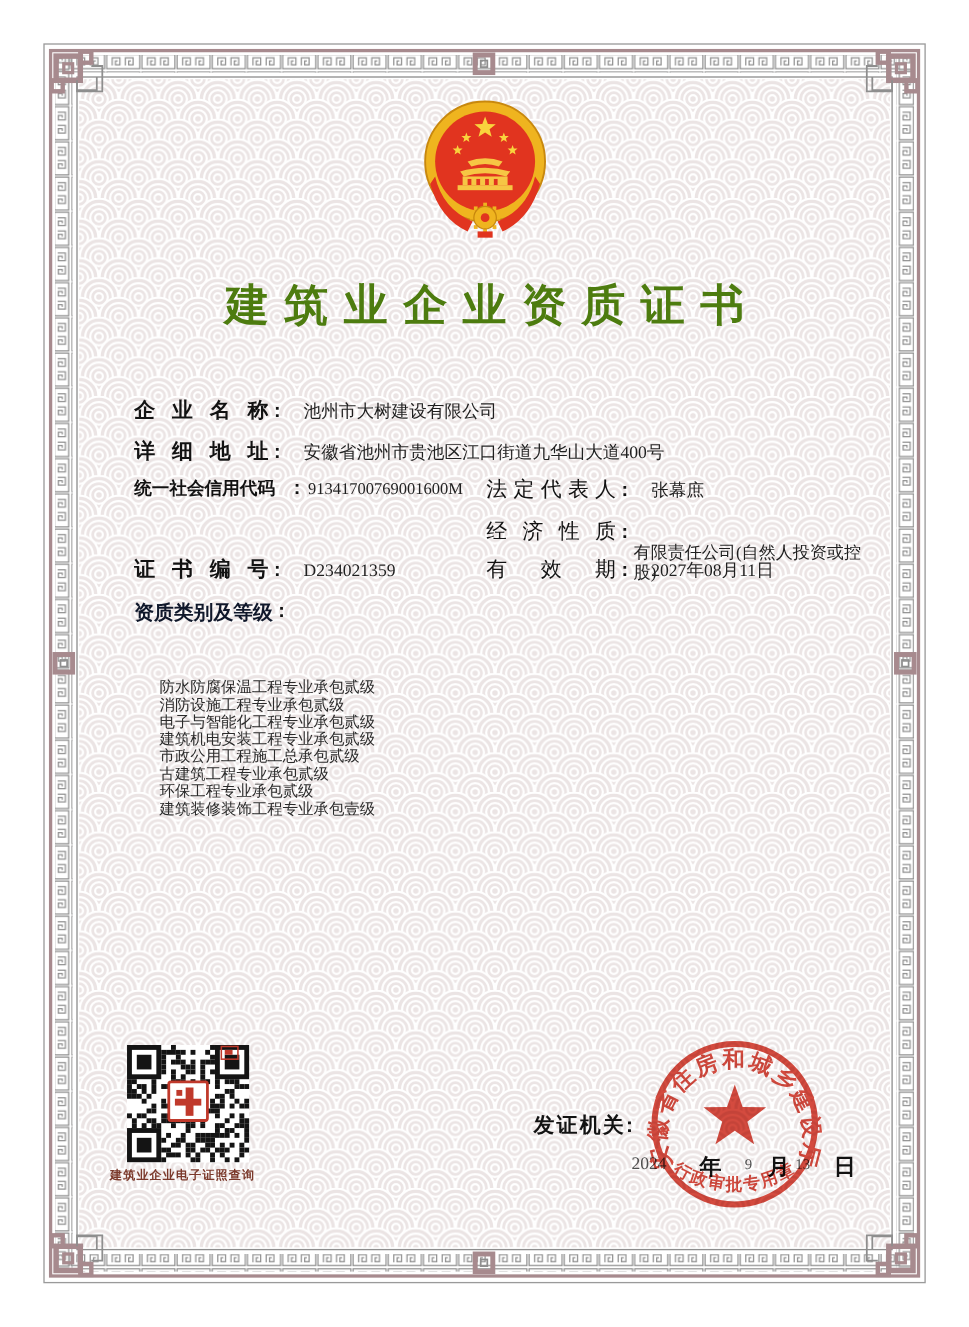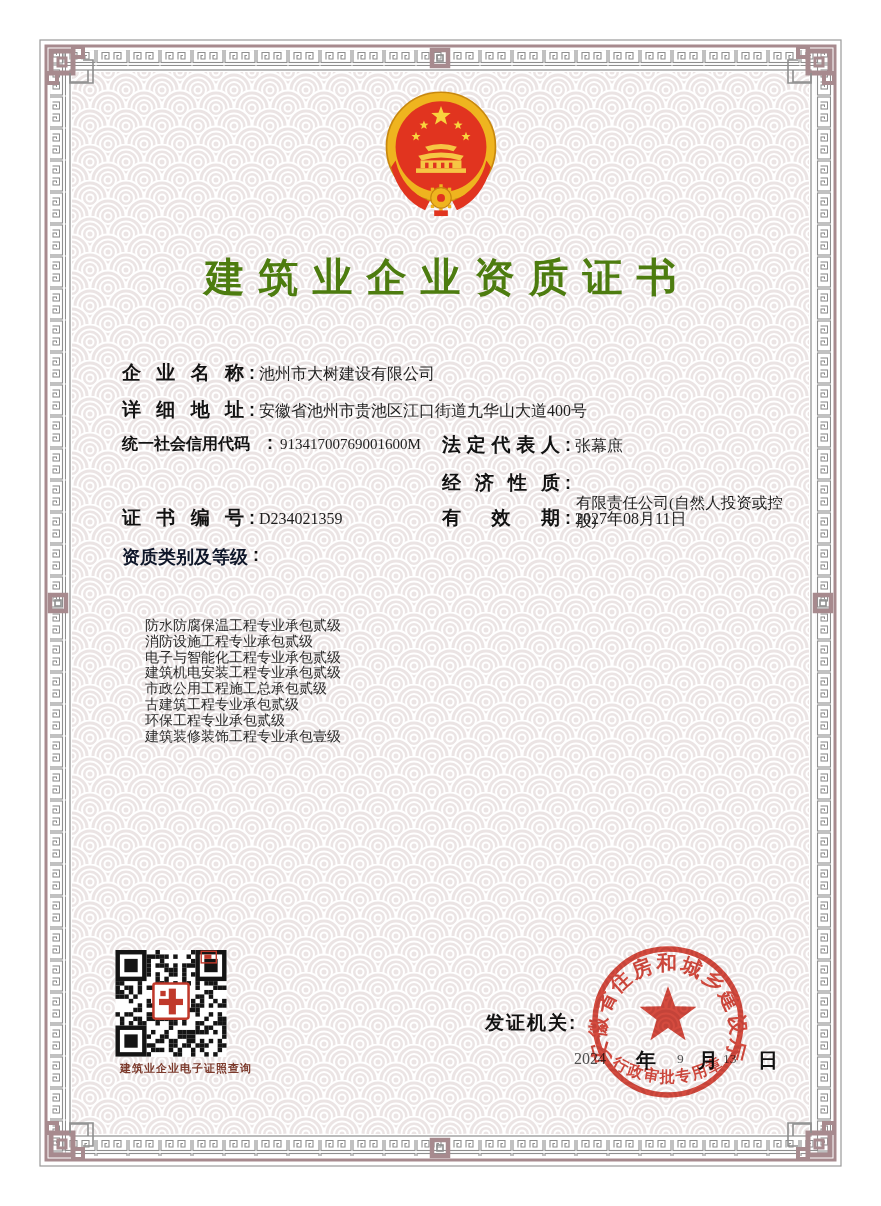--- a/index.html
+++ b/index.html
@@ -10,32 +10,32 @@
   .emblem{position:absolute;left:384px;top:90px;width:114px;height:134px;}
   .title{position:absolute;left:0;right:0;top:250px;text-align:center;
          font-size:40px;font-weight:900;color:#4d7c0f;letter-spacing:14px;padding-left:14px;
          font-family:"Liberation Sans", sans-serif;}
   .row{position:absolute;white-space:nowrap;}
   .flab{display:inline-block;width:122px;text-align:justify;text-align-last:justify;
         font-weight:bold;font-size:19px;color:#121212;vertical-align:baseline;}
   .flab-long{display:inline-block;width:140px;font-weight:bold;font-size:16px;
         color:#121212;letter-spacing:0;vertical-align:baseline;}
   .flab-r{display:inline-block;width:118px;text-align:justify;text-align-last:justify;
-        font-weight:bold;font-size:19px;color:#121212;vertical-align:baseline;}
+        font-weight:normal;font-size:19px;color:#121212;vertical-align:baseline;}
   .colon{font-weight:bold;font-size:18px;color:#121212;margin-left:5px;vertical-align:baseline;}
-  .fval{font-family:"Liberation Serif", serif;font-size:16px;color:#1f1f1f;margin-left:4px;vertical-align:baseline;}
+  .fval{font-family:"Liberation Serif", serif;font-size:16px;color:#1f1f1f;margin-left:21px;vertical-align:baseline;}
   .fval-sm{font-family:"Liberation Serif", serif;font-size:15px;color:#1f1f1f;margin-left:7px;}
   .econ-val{position:absolute;left:576px;top:470px;width:214px;white-space:normal;
         font-family:"Liberation Serif", serif;font-size:15.5px;line-height:17.5px;color:#1f1f1f;margin-top:24px;}
   .qual-label{position:absolute;left:122px;top:545px;font-weight:bold;font-size:18px;color:#0f172a;}
   .qual-colon{position:absolute;left:253px;top:545px;font-weight:bold;font-size:18px;color:#121212;}
   .qual-list{position:absolute;left:145px;top:579px;font-family:"Liberation Serif", serif;
         font-size:14px;line-height:15.8px;color:#2b2b2b;margin-top:39px;}
   .qr-wrap{position:absolute;left:115px;top:950px;width:160px;}
-  .qr-caption{position:absolute;left:100px;top:1061px;width:172px;text-align:center;
+  .qr-caption{position:absolute;left:100px;top:1061px;width:172px;text-align:left;
         font-family:Liberation Sans, sans-serif;font-weight:bold;font-size:11px;
         letter-spacing:1px;color:#7b392b;}
   .issuer-label{position:absolute;left:485px;top:1010px;font-weight:bold;font-size:19px;
         letter-spacing:2px;color:#121212;text-align:right;}
   .date-num{position:absolute;font-family:"Liberation Serif", serif;color:#4f4f4f;}
   .date-unit{position:absolute;font-weight:bold;font-size:20px;color:#121212;}
 </style>
 </head>
 <body>
 

